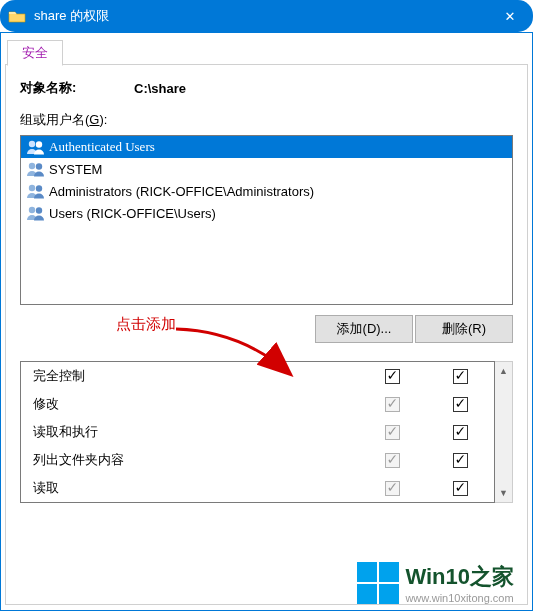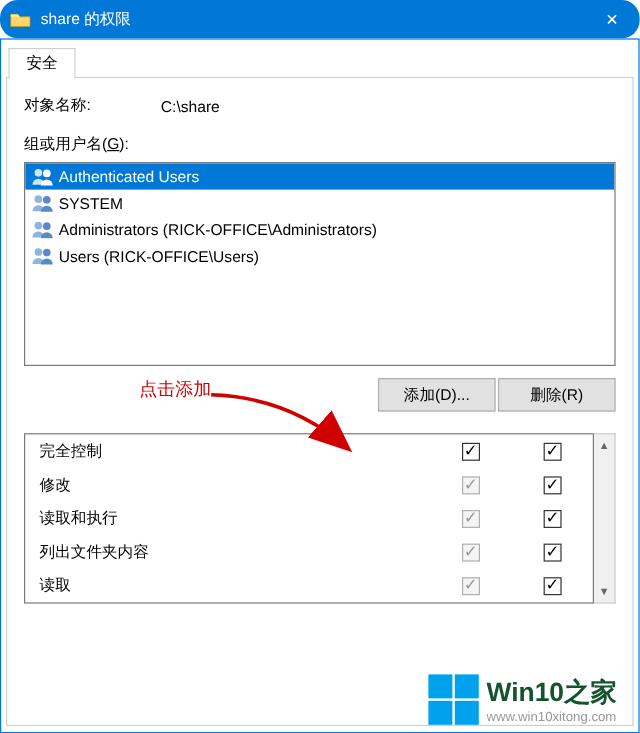--- a/index.html
+++ b/index.html
@@ -4,28 +4,28 @@
 <style>
 * { box-sizing: border-box; margin: 0; padding: 0; }
 body { font-family: "Microsoft YaHei", "Segoe UI", Tahoma, sans-serif; font-size: 13px; background: #fff; width: 533px; height: 611px; overflow: hidden; position: relative; }
 .titlebar { background: #0078d7; color: #fff; height: 32px; display: flex; align-items: center; padding: 0 8px; position: relative; border-radius: 15px; }
 .titlebar .folder-icon { width: 18px; height: 14px; margin-right: 8px; }
 .titlebar .folder-icon svg { width: 100%; height: 100%; }
 .titlebar .title-text { flex: 1; font-size: 13px; }
 .titlebar .close { width: 46px; height: 32px; display: flex; align-items: center; justify-content: center; margin-right: -8px; }
 .panel { border: 1px solid #0078d7; background: #fff; position: relative; height: 579px; }
 .tabs { position: relative; height: 28px; margin: 4px 4px 0 4px; border-bottom: 1px solid #d0d0d0; }
-.tab { position: absolute; top: 3px; left: 2px; height: 26px; padding: 0 14px; background: #fff; border: 1px solid #d0d0d0; border-bottom: 1px solid #fff; font-size: 13px; line-height: 24px; z-index: 2; color: #000000; }
+.tab { position: absolute; top: 3px; left: 2px; height: 26px; padding: 0 14px; background: #fff; border: 1px solid #d0d0d0; border-bottom: 1px solid #fff; font-size: 13px; line-height: 24px; z-index: 2; color: #a21caf; }
 .tabcontent { border: 1px solid #d0d0d0; border-top: none; margin: 0 4px 4px 4px; padding: 14px 14px 10px 14px; min-height: 540px; }
-.row { display: flex; align-items: center; margin-bottom: 14px; }
+.row { display: flex; align-items: center; margin-bottom: 14px; font-weight: bold; }
 .row .lbl { width: 114px; color: #000; }
 .grp-label .u { text-decoration: underline; }
 .listbox { border: 1px solid #7a7a7a; height: 170px; background: #fff; margin-top: 6px; margin-bottom: 10px; overflow: hidden; }
 .listitem { display: flex; align-items: center; height: 22px; padding-left: 4px; }
-.listitem.selected { background: #0078d7; color: #fff; }
+.listitem.selected { background: #0078d7; color: #fff; font-family: Liberation Serif, serif; }
 .usericon { width: 22px; height: 16px; margin-right: 2px; display: flex; align-items: center; }
 .usericon svg { width: 22px; height: 16px; }
 .listitem .txt { font-size: 13px; }
 .btnrow { display: flex; align-items: center; justify-content: flex-end; gap: 2px; margin-bottom: 18px; position: relative; }
 .annot { position: absolute; left: 96px; top: 0; color: #d10000; font-size: 15px; }
 .btn { border: 1px solid #adadad; background: #e1e1e1; height: 28px; min-width: 98px; font-size: 13px; font-family: inherit; padding: 0 16px; cursor: default; }
 .permlabel .u { text-decoration: underline; }
 .permbox-wrap { display: flex; margin-top: 4px; }
 .permbox { border: 1px solid #7a7a7a; flex: 1; background: #fff; }
 .permrow { display: flex; align-items: center; height: 28px; padding-left: 12px; }

